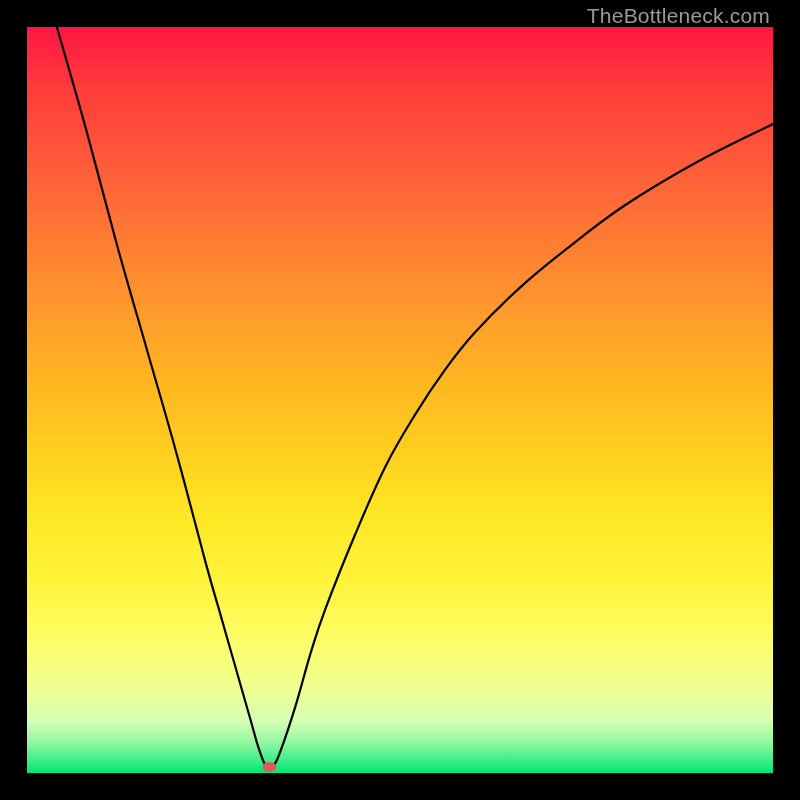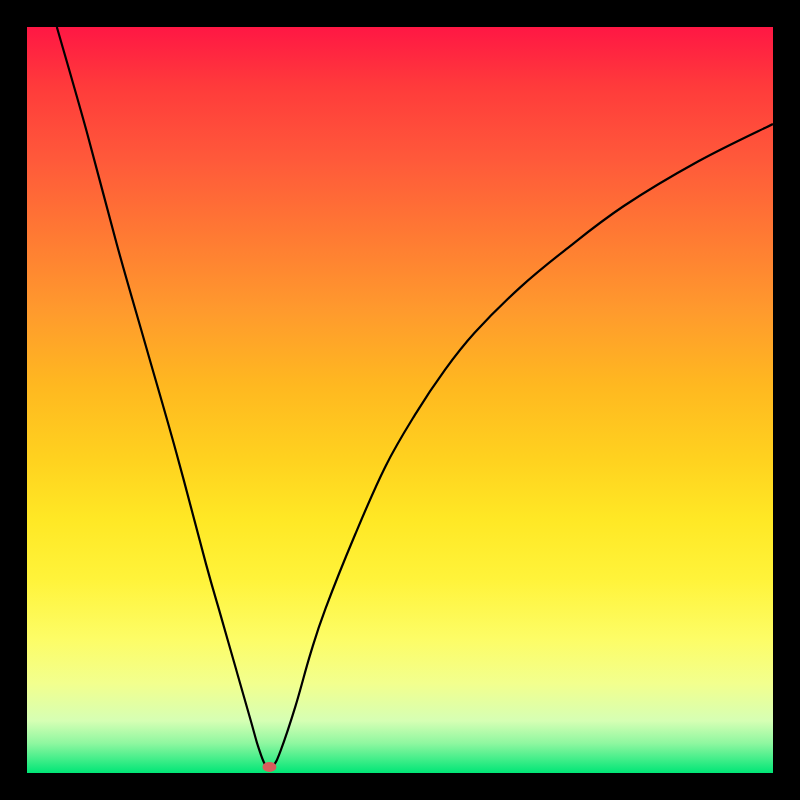--- a/index.html
+++ b/index.html
@@ -66,20 +66,21 @@
   .marker {
     fill: #d95c5c;
     stroke: none;
   }
 </style>
 </head>
 <body>
 
 <div class="outer">
 
+  <div class="attribution">TheBottleneck.com</div>
 
   <div class="plot-area">
     <svg class="curve-svg" viewBox="0 0 746 746" preserveAspectRatio="none">
       <path id="curve-path" class="curve-path" d="M 29.84 0 C 35.2112 18.79920000000001, 48.9376 65.49880000000005, 59.68 104.44000000000005 C 70.4224 143.38120000000006, 78.77759999999999 177.39880000000005, 89.52 216.34000000000003 C 100.2624 255.2812, 108.6176 283.1816, 119.36 320.78000000000003 C 130.1024 358.37840000000006, 138.4576 386.27880000000005, 149.20000000000002 425.22 C 159.94240000000002 464.1612, 170.98319999999998 507.5784, 179.04 537.12 C 187.0968 566.6616, 188.5888 570.5408, 193.96 589.34 C 199.33120000000002 608.1392000000001, 203.50880000000004 622.7607999999999, 208.88000000000002 641.56 C 214.2512 660.3592, 219.77159999999998 679.6805999999999, 223.79999999999998 693.78 C 227.8284 707.8794, 228.5744 711.8332, 231.26 719.89 C 233.94559999999998 727.9467999999999, 236.0344 735.183, 238.72 738.54 C 241.4056 741.8969999999999, 243.4944 741.2256, 246.18 738.54 C 248.8656 735.8543999999999, 249.6116 734.3624, 253.64000000000001 723.62 C 257.6684 712.8776, 263.1888 696.3164, 268.56 678.86 C 273.9312 661.4036, 278.10880000000003 644.0964, 283.48 626.64 C 288.8512 609.1836, 290.3432 603.3648, 298.40000000000003 581.88 C 306.45680000000004 560.3952, 317.49760000000003 532.7932, 328.24 507.28 C 338.9824 481.7668, 347.3376 461.62480000000005, 358.08 440.14000000000004 C 368.82239999999996 418.65520000000004, 377.1776 405.37640000000005, 387.92 387.92 C 398.66240000000005 370.4636, 407.0176000000001 357.9308, 417.76000000000005 343.15999999999997 C 428.5024 328.38919999999996, 434.17199999999997 320.6308, 447.59999999999997 305.86 C 461.02799999999996 291.0892, 476.2464 275.8708, 492.36 261.09999999999997 C 508.47360000000003 246.3292, 518.3208 238.57080000000008, 537.12 223.80000000000007 C 555.9192 209.02920000000006, 572.6296000000001 195.15359999999995, 596.8000000000001 179.03999999999996 C 620.9704 162.92639999999997, 644.544 149.05080000000007, 671.4 134.2800000000001 C 698.256 119.50920000000009, 732.572 103.69400000000003, 746 96.98000000000002"></path>
       <ellipse id="marker" class="marker" rx="7" ry="5" cx="242.45000000000002" cy="740.032"></ellipse>
     </svg>
   </div>
 
 </div>
 

